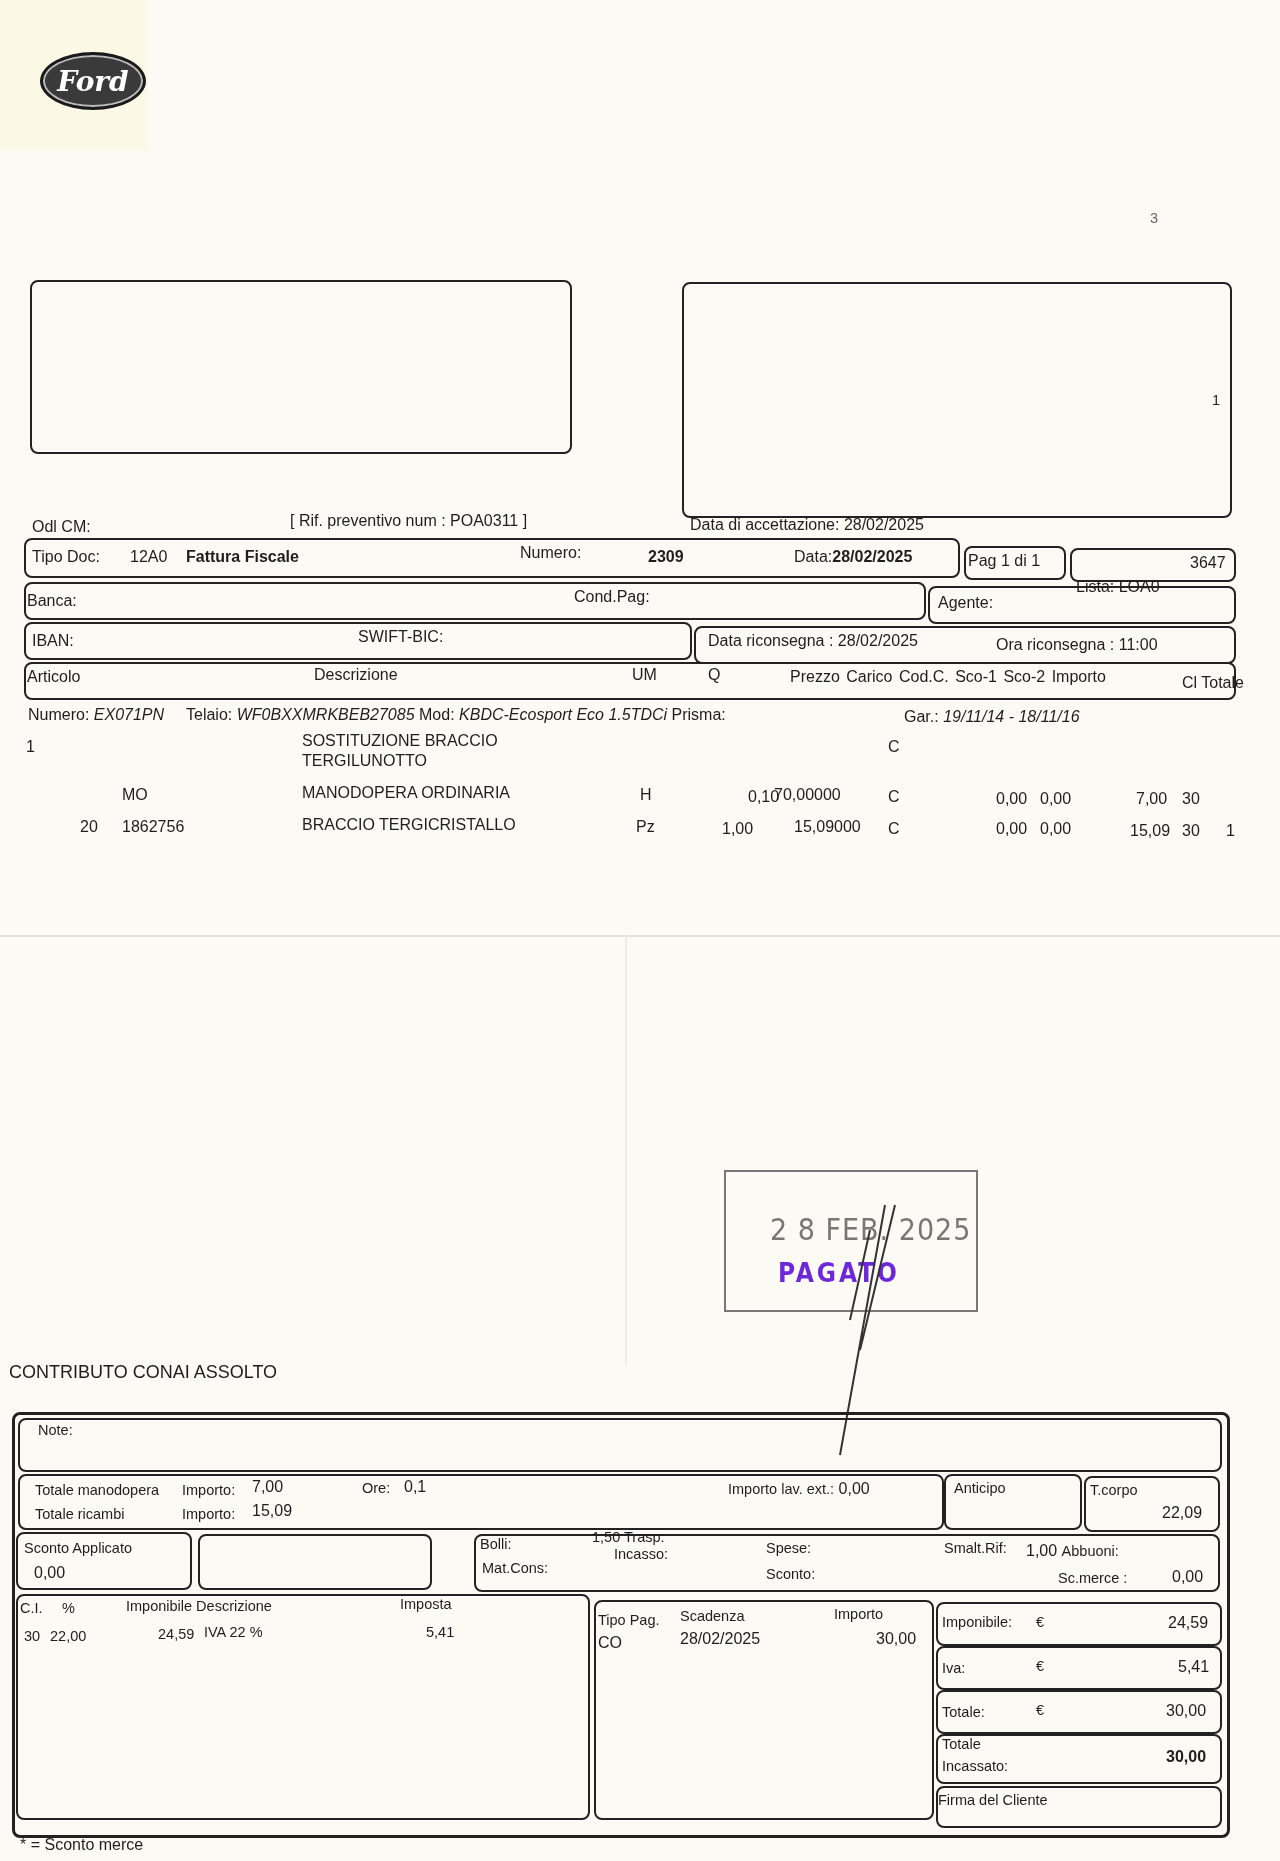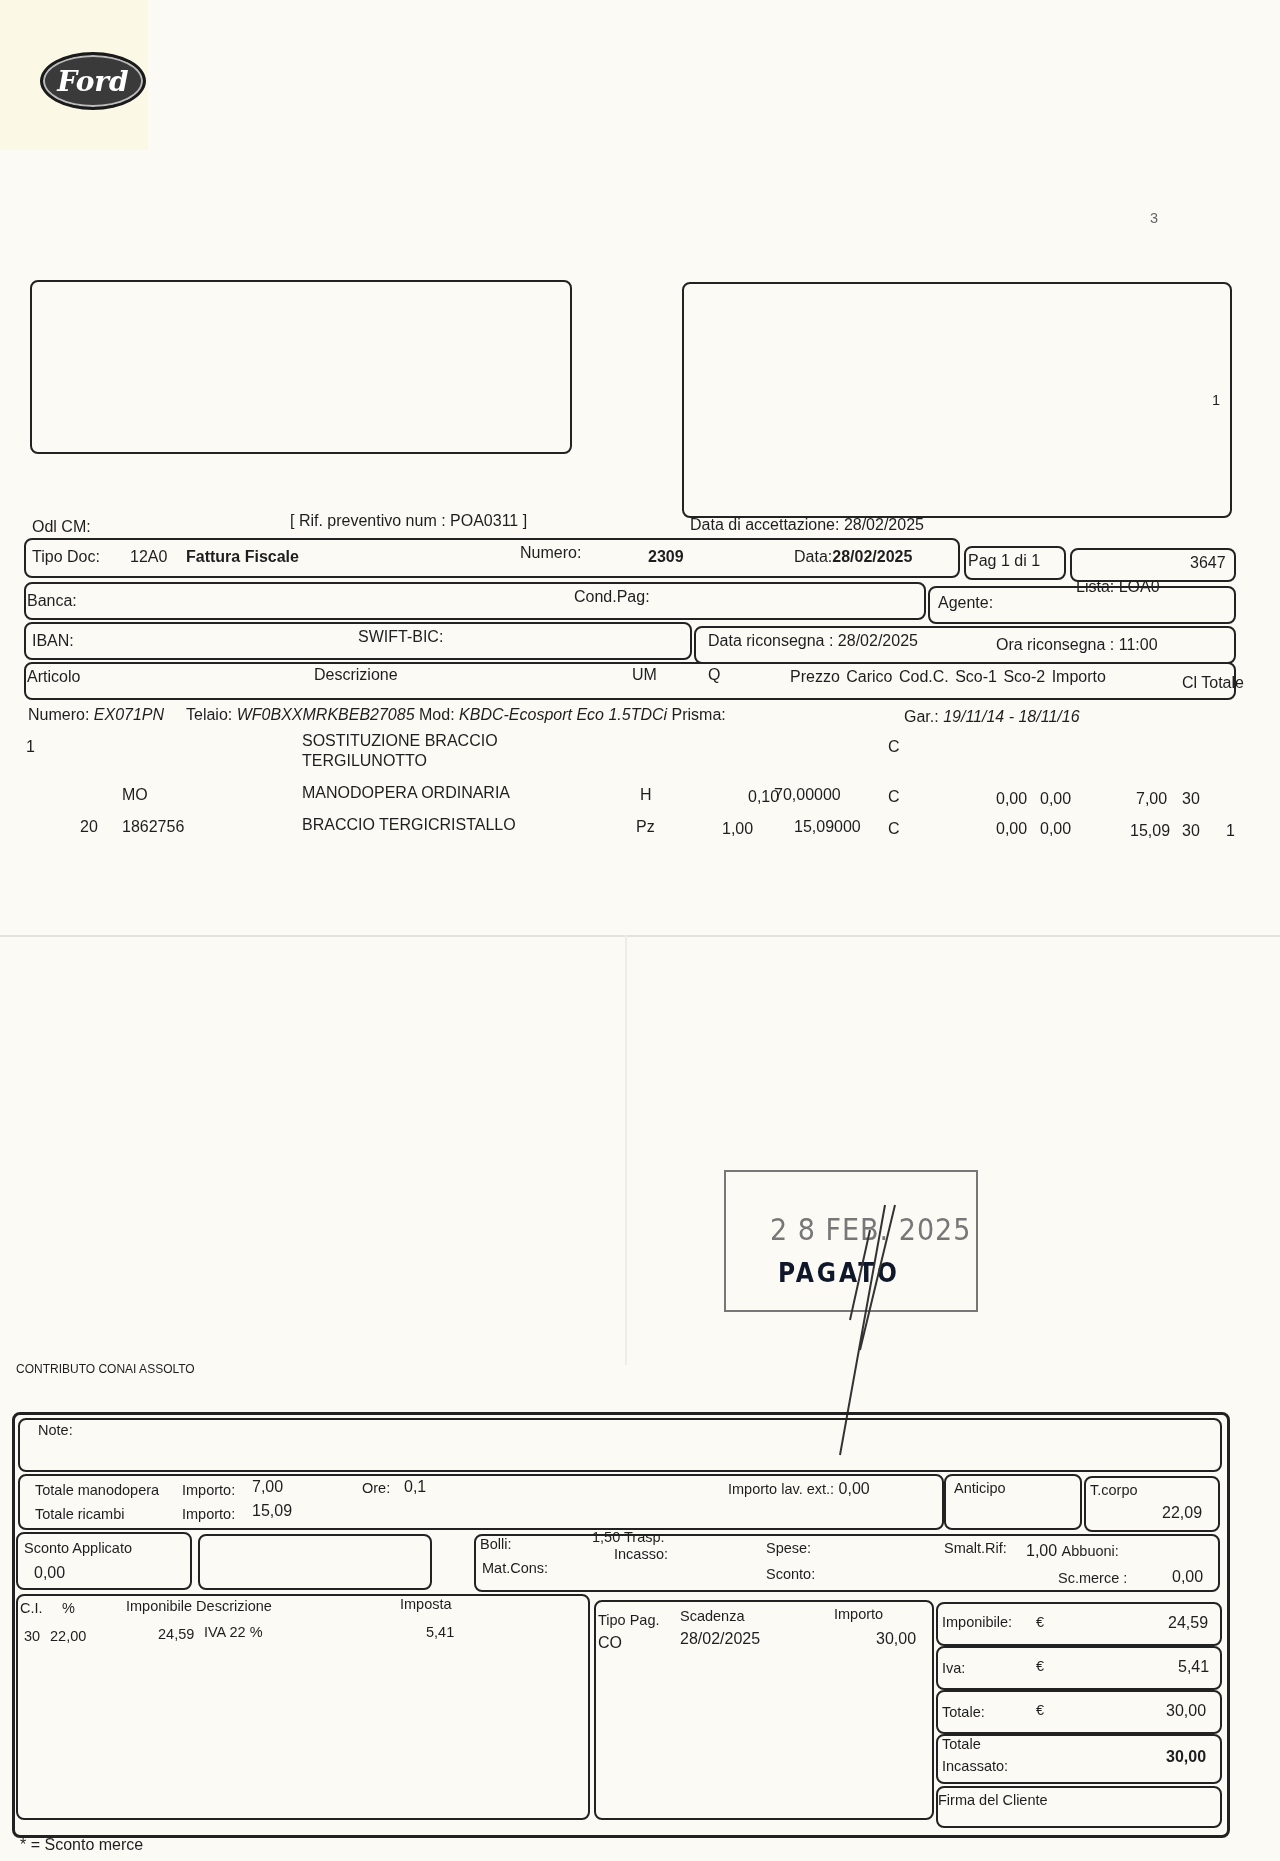--- a/index.html
+++ b/index.html
@@ -136,27 +136,27 @@
   <div class="t" style="left:1130px;top:822px;">15,09</div>
   <div class="t" style="left:1182px;top:822px;">30</div>
   <div class="t" style="left:1226px;top:822px;">1</div>
 </div>
 
 <div class="abs fold-h"></div>
 <div class="abs fold-v"></div>
 
 <div class="abs stamp">
   <div style="position:absolute;left:44px;top:40px;font-size:30px;letter-spacing:1px;">2 8 FEB. 2025</div>
-  <div style="position:absolute;left:52px;top:86px;font-size:26px;font-weight:bold;letter-spacing:3px;color:#0f172a;">PAGATO</div>
+  <div style="position:absolute;left:52px;top:86px;font-size:26px;font-weight:bold;letter-spacing:3px;color:#6d28d9;">PAGATO</div>
 </div>
 <svg class="abs" style="left:830px;top:1200px;" width="80" height="260">
   <path d="M55 5 L10 255 M65 5 L30 150 M40 30 L20 120" stroke="#333" stroke-width="2" fill="none"></path>
 </svg>
 
-<div class="t" style="left:16px;top:1362px;font-size:12px;">CONTRIBUTO CONAI ASSOLTO</div>
+<div class="t" style="left:9px;top:1362px;font-size:18px;">CONTRIBUTO CONAI ASSOLTO</div>
 
 <div class="box" style="left:12px;top:1412px;width:1212px;height:420px;border-width:3px;"></div>
 <div class="box" style="left:18px;top:1418px;width:1200px;height:50px;"></div>
 <div class="t sm" style="left:38px;top:1422px;">Note:</div>
 
 <div class="box" style="left:18px;top:1474px;width:922px;height:52px;"></div>
 <div class="t sm" style="left:35px;top:1482px;">Totale manodopera</div>
 <div class="t sm" style="left:182px;top:1482px;">Importo:</div>
 <div class="t" style="left:252px;top:1478px;">7,00</div>
 <div class="t sm" style="left:362px;top:1480px;">Ore:</div>

